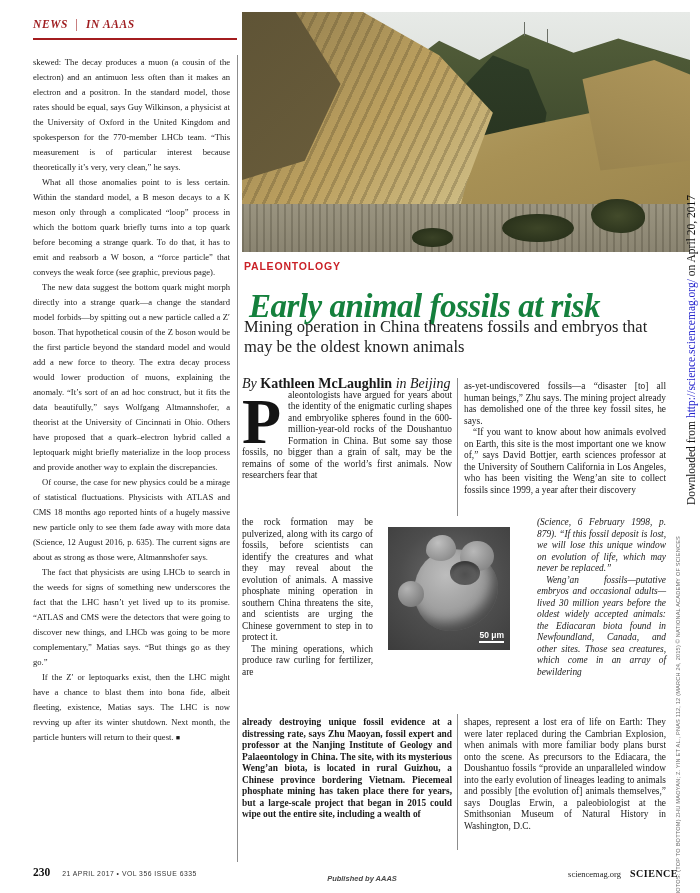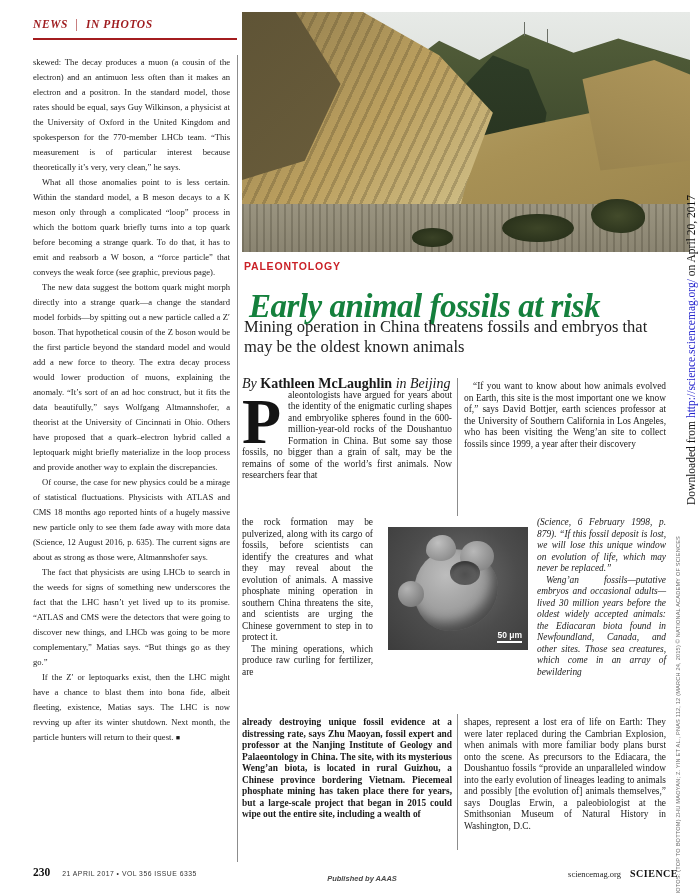--- a/index.html
+++ b/index.html
@@ -68,21 +68,21 @@
   .atext p{margin:0;text-indent:9px;}
   .atext p.noindent{text-indent:0;}
   .colA1{left:242px;top:378px;width:210px;}
   .colA2{left:242px;top:517px;width:131px;}
   .colA3{left:242px;top:717px;width:210px;font-weight:bold;}
   .colB1{left:464px;top:381px;width:202px;}
   .colB2{left:537px;top:517px;width:129px;font-style:italic;}
   .colB3{left:464px;top:717px;width:202px;}
   .dropcap{float:left;font:bold 64px/51px "Liberation Serif",serif;color:#141414;padding:6px 7px 0 0;}
   
-  .fossil{position:absolute;left:388px;top:527px;width:140px;height:123px;overflow:hidden;
+  .fossil{position:absolute;left:388px;top:527px;width:122px;height:123px;overflow:hidden;
           background:radial-gradient(circle at 52% 42%,#6e6e6e 0%,#4c4c4c 55%,#3c3c3c 100%);}
   .blob{position:absolute;border-radius:50%;}
   .blob-main{left:26px;top:22px;width:84px;height:82px;border-radius:46% 54% 58% 42%/52% 46% 54% 48%;
      background:radial-gradient(circle at 38% 32%,#bdbdbd 0%,#9a9a9a 55%,#747474 95%);
      box-shadow:inset -6px -8px 12px rgba(0,0,0,.45);}
   .blob-l1{left:10px;top:54px;width:26px;height:26px;background:radial-gradient(circle at 35% 30%,#b3b3b3,#7e7e7e 75%);}
   .blob-l2{left:38px;top:8px;width:30px;height:26px;border-radius:55% 45% 50% 50%/60% 55% 45% 40%;
      background:radial-gradient(circle at 40% 30%,#c0c0c0,#8a8a8a 80%);}
   .blob-l3{left:72px;top:14px;width:34px;height:30px;border-radius:50% 50% 45% 55%/55% 50% 50% 45%;
      background:radial-gradient(circle at 40% 35%,#b8b8b8,#848484 80%);}
@@ -111,21 +111,21 @@
      font:italic bold 7.5px "Liberation Sans",sans-serif;color:#4a4a4a;}
 </style>
 </head>
 <body>
 
 <div class="page">
 
   <div class="kicker-bar">
     <span>NEWS</span>
     <span class="sep">|</span>
-    <span class="sub">IN PHOTOS</span>
+    <span class="sub">IN AAAS</span>
   </div>
   <div class="header-rule"></div>
 
   <div class="left-col">
     <p class="noindent">skewed: The decay produces a muon (a cousin of the electron) and an antimuon less often than it makes an electron and a positron. In the standard model, those rates should be equal, says Guy Wilkinson, a physicist at the University of Oxford in the United Kingdom and spokesperson for the 770-member LHCb team. “This measurement is of particular interest because theoretically it’s very, very clean,” he says.</p>
     <p>What all those anomalies point to is less certain. Within the standard model, a B meson decays to a K meson only through a complicated “loop” process in which the bottom quark briefly turns into a top quark before becoming a strange quark. To do that, it has to emit and reabsorb a W boson, a “force particle” that conveys the weak force (see graphic, previous page).</p>
     <p>The new data suggest the bottom quark might morph directly into a strange quark—a change the standard model forbids—by spitting out a new particle called a Z′ boson. That hypothetical cousin of the Z boson would be the first particle beyond the standard model and would add a new force to theory. The extra decay process would lower production of muons, explaining the anomaly. “It’s sort of an ad hoc construct, but it fits the data beautifully,” says Wolfgang Altmannshofer, a theorist at the University of Cincinnati in Ohio. Others have proposed that a quark–electron hybrid called a leptoquark might briefly materialize in the loop process and provide another way to explain the discrepancies.</p>
     <p>Of course, the case for new physics could be a mirage of statistical fluctuations. Physicists with ATLAS and CMS 18 months ago reported hints of a hugely massive new particle only to see them fade away with more data (Science, 12 August 2016, p. 635). The current signs are about as strong as those were, Altmannshofer says.</p>
     <p>The fact that physicists are using LHCb to search in the weeds for signs of something new underscores the fact that the LHC hasn’t yet lived up to its promise. “ATLAS and CMS were the detectors that were going to discover new things, and LHCb was going to be more complementary,” Matias says. “But things go as they go.”</p>
     <p><span>If the Z′ or leptoquarks exist, then the LHC might have a chance to blast them into bona fide, albeit fleeting, existence, Matias says. The LHC is now revving up after its winter shutdown. Next month, the particle hunters will return to their quest.</span> <span class="endmark">■</span></p>
@@ -163,20 +163,21 @@
   <div class="atext colA2">
     <p class="noindent">the rock formation may be pulverized, along with its cargo of fossils, before scientists can identify the creatures and what they may reveal about the evolution of animals. A massive phosphate mining operation in southern China threatens the site, and scientists are urging the Chinese government to step in to protect it.</p>
     <p>The mining operations, which produce raw curling for fertilizer, are</p>
   </div>
 
   <div class="atext colA3">
     <p class="noindent">already destroying unique fossil evidence at a distressing rate, says Zhu Maoyan, fossil expert and professor at the Nanjing Institute of Geology and Palaeontology in China. The site, with its mysterious Weng’an biota, is located in rural Guizhou, a Chinese province bordering Vietnam. Piecemeal phosphate mining has taken place there for years, but a large-scale project that began in 2015 could wipe out the entire site, including a wealth of</p>
   </div>
 
   <div class="atext colB1">
+    <p class="noindent">as-yet-undiscovered fossils—a “disaster [to] all human beings,” Zhu says. The mining project already has demolished one of the three key fossil sites, he says.</p>
     <p>“If you want to know about how animals evolved on Earth, this site is the most important one we know of,” says David Bottjer, earth sciences professor at the University of Southern California in Los Angeles, who has been visiting the Weng’an site to collect fossils since 1999, a year after their discovery</p>
   </div>
 
   <div class="atext colB2">
     <p class="noindent">(Science, 6 February 1998, p. 879). “If this fossil deposit is lost, we will lose this unique window on evolution of life, which may never be replaced.”</p>
     <p>Weng’an fossils—putative embryos and occasional adults—lived 30 million years before the oldest widely accepted animals: the Ediacaran biota found in Newfoundland, Canada, and other sites. Those sea creatures, which come in an array of bewildering</p>
   </div>
 
   <div class="atext colB3">
     <p class="noindent">shapes, represent a lost era of life on Earth: They were later replaced during the Cambrian Explosion, when animals with more familiar body plans burst onto the scene. As precursors to the Ediacara, the Doushantuo fossils “provide an unparalleled window into the early evolution of lineages leading to animals and possibly [the evolution of] animals themselves,” says Douglas Erwin, a paleobiologist at the Smithsonian Museum of Natural History in Washington, D.C.</p>

